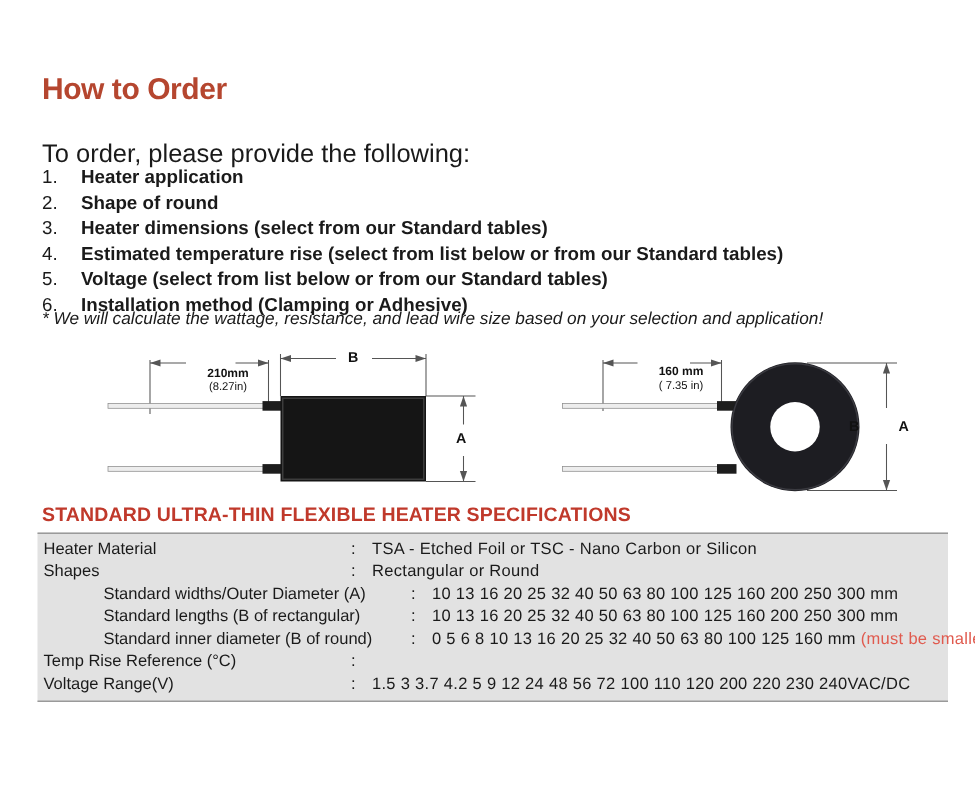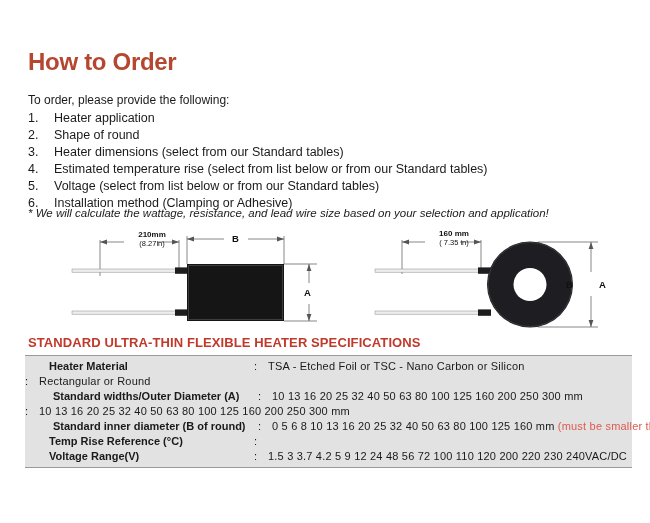--- a/index.html
+++ b/index.html
@@ -14,53 +14,54 @@
     overflow: hidden;
     font-family: "Liberation Sans", sans-serif;
     color: #1a1a1a;
   }
 
   
   .page-title {
     position: absolute;
     left: 28px;
     top: 50px;
-    font-size: 24px;
+    font-size: 20px;
     font-weight: bold;
     color: #b5462f;
     letter-spacing: -0.3px;
     line-height: 1;
   }
 
   
   .intro {
     position: absolute;
     left: 28px;
     top: 93px;
-    font-size: 12px;
+    font-size: 17px;
     line-height: 1.2;
   }
   .order-list {
     position: absolute;
     left: 28px;
     top: 110px;
     width: 600px;
   }
   .order-item {
     display: flex;
     font-size: 12.5px;
     line-height: 17px;
     height: 17px;
   }
   .order-num {
     width: 26px;
     flex: 0 0 26px;
   }
   .order-text {
     flex: 1 1 auto;
+    font-weight: bold;
   }
   .note {
     position: absolute;
     left: 28px;
     top: 206px;
     font-size: 11.5px;
     font-style: italic;
     line-height: 14px;
   }
 
@@ -80,20 +81,21 @@
   .diagram.round-dia { left: 370px; width: 265px; height: 105px; }
 
   .dim-label {
     position: absolute;
     font-size: 8px;
     font-weight: bold;
     text-align: center;
     line-height: 9px;
     color: #111;
     white-space: nowrap;
+    margin-top: 14px;
   }
   .dim-label .sub {
     font-weight: normal;
     font-size: 7.5px;
     display: block;
   }
   .letter-label {
     position: absolute;
     font-size: 9.5px;
     font-weight: bold;
@@ -122,27 +124,27 @@
   }
   .spec-row {
     display: flex;
     align-items: baseline;
     height: 15px;
     font-size: 11px;
     line-height: 15px;
   }
   .spec-label {
     flex: 0 0 205px;
-    padding-left: 24px;
-    font-weight: bold;
+    padding-left: 4px;
+    font-weight: normal;
     white-space: nowrap;
   }
   .spec-label.indent {
-    font-weight: bold;
-    padding-left: 28px;
+    font-weight: normal;
+    padding-left: 44px;
   }
   .spec-colon {
     flex: 0 0 14px;
     text-align: left;
   }
   .spec-value {
     flex: 1 1 auto;
     white-space: nowrap;
     letter-spacing: 0.2px;
   }
@@ -278,32 +280,34 @@
 
 <div class="spec-table">
 
   <div class="spec-row">
     <span class="spec-label">Heater Material</span>
     <span class="spec-colon">:</span>
     <span class="spec-value">TSA  - Etched Foil  or  TSC - Nano Carbon  or  Silicon</span>
   </div>
 
   <div class="spec-row">
+    <span class="spec-label">Shapes</span>
     <span class="spec-colon">:</span>
     <span class="spec-value">Rectangular or Round</span>
   </div>
 
 
   <div class="spec-row">
     <span class="spec-label indent">Standard widths/Outer Diameter (A)</span>
     <span class="spec-colon">:</span>
     <span class="spec-value">10  13  16  20  25  32  40  50  63  80  100  125  160  200  250 300 mm</span>
   </div>
 
   <div class="spec-row">
+    <span class="spec-label indent">Standard lengths (B of rectangular)</span>
     <span class="spec-colon">:</span>
     <span class="spec-value">10  13  16  20  25  32  40  50  63  80  100  125  160  200  250 300 mm</span>
   </div>
 
   <div class="spec-row">
     <span class="spec-label indent">Standard inner diameter (B of round)</span>
     <span class="spec-colon">:</span>
     <span class="spec-value"><span>0  5  6  8  10  13  16  20  25  32  40  50  63  80  100  125  160 mm </span><span class="red">(must be smaller than A)</span></span>
   </div>
 

